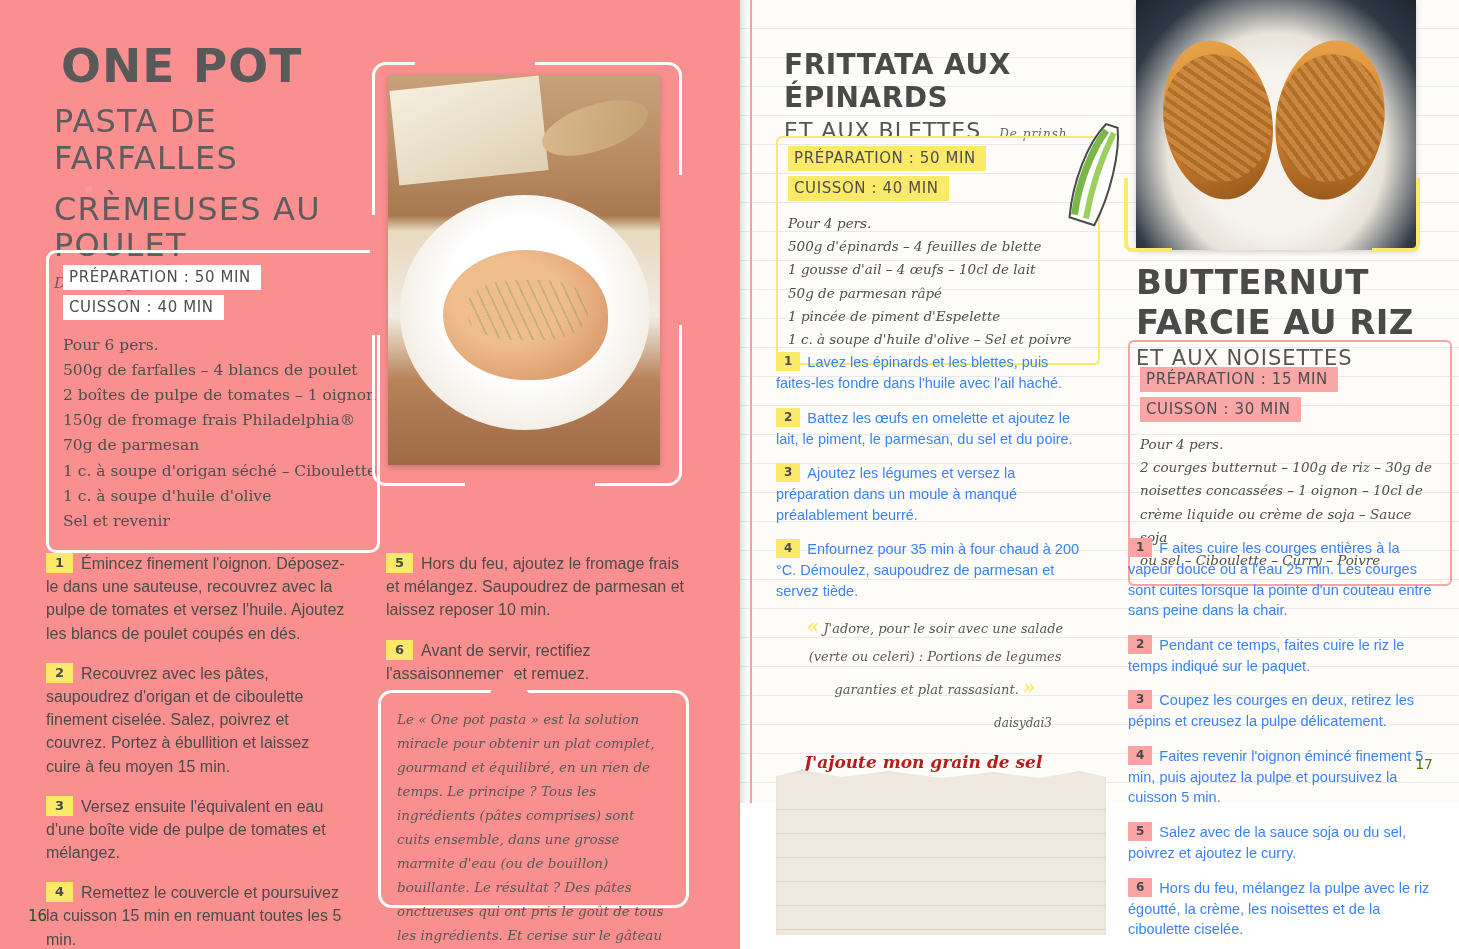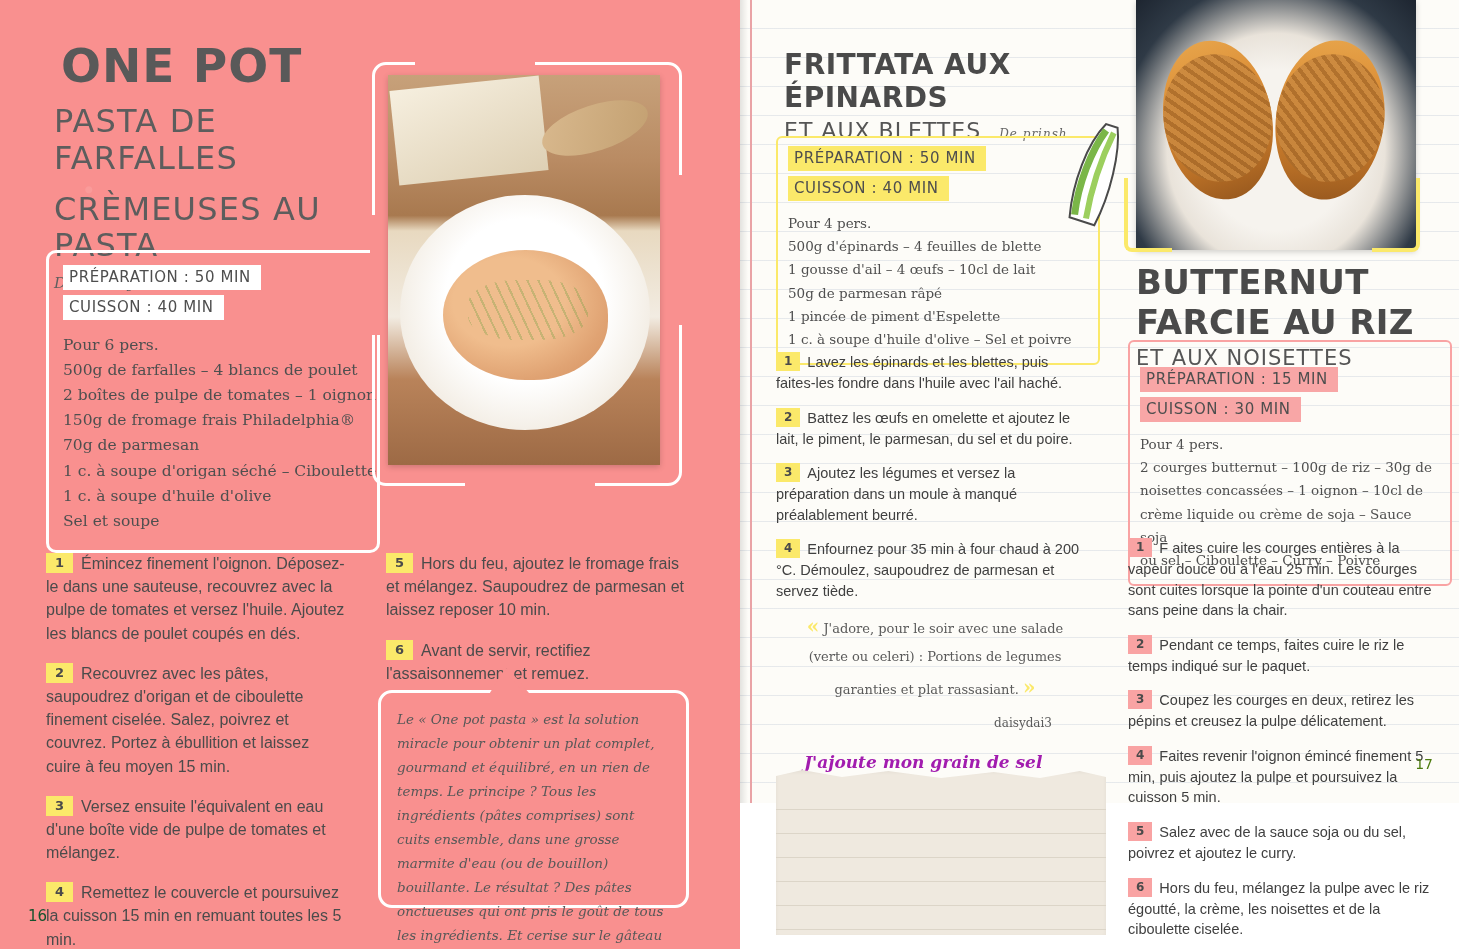--- a/index.html
+++ b/index.html
@@ -144,57 +144,57 @@
 
   .r-title1{position:absolute;left:44px;top:48px;width:360px;}
   .rt1{font-family:"DejaVu Sans",sans-serif;font-weight:bold;font-size:28px;color:#4a4a4a;letter-spacing:.5px;}
   .rt2{font-family:"DejaVu Sans",sans-serif;font-size:22px;color:#555;letter-spacing:1px;margin-top:4px;}
   .rby{font-family:"DejaVu Serif",serif;font-style:italic;font-size:12px;color:#666;display:inline-block;margin-left:10px;}
 
   .yellowbox{
     position:absolute;left:36px;top:136px;width:300px;
     border:2px solid #fbe96a;border-radius:6px;padding:8px 10px 12px 10px;
   }
-  .ing-r{font-family:"DejaVu Serif",serif;font-size:13.5px;color:#4f4f4f;line-height:1.72;margin-top:6px;}
+  .ing-r{font-family:"DejaVu Serif",serif;font-size:13.5px;color:#4f4f4f;line-height:1.72;margin-top:6px;font-style:italic;}
 
   .leek{
     position:absolute;left:330px;top:120px;width:56px;height:110px;
     transform:rotate(18deg);
   }
 
   .steps-mid{position:absolute;left:36px;top:352px;width:310px;}
   .step-r{margin-bottom:14px;}
-  .steptxt-r{font-family:"Liberation Sans",sans-serif;font-size:14.5px;color:#404040;line-height:1.42;display:inline;}
+  .steptxt-r{font-family:"Liberation Sans",sans-serif;font-size:14.5px;color:#3b82f6;line-height:1.42;display:inline;}
   .stepnum-r{
     display:inline-block;background:#fbe96a;color:#4a4a4a;
     font-family:"DejaVu Sans",sans-serif;font-weight:bold;font-size:12px;
     padding:2px 8px 3px 8px;margin-right:7px;position:relative;top:-2px;
   }
   .stepnum-p{background:#f9a3a3;}
 
   .quote{
     position:absolute;left:60px;top:608px;width:270px;text-align:center;
-    font-family:"DejaVu Serif",serif;font-size:13px;color:#5a5a5a;line-height:1.85;
+    font-family:"DejaVu Serif",serif;font-style:italic;font-size:13px;color:#5a5a5a;line-height:1.85;
   }
   .quote .sig{font-size:12px;display:block;margin-top:6px;text-align:right;padding-right:18px;}
   .chev{color:#fbe96a;font-size:20px;font-weight:bold;}
 
   .note-strip{
     position:absolute;left:36px;top:770px;width:330px;height:165px;
     background:#efe9df;
     clip-path:polygon(0 6px, 8% 0, 20% 7px, 34% 1px, 50% 8px, 66% 2px, 80% 8px, 92% 1px, 100% 7px, 100% 100%, 0 100%);
     box-shadow:inset 0 2px 4px rgba(0,0,0,.05);
   }
   .note-strip .lines{
     position:absolute;left:0;right:0;top:16px;bottom:0;
     background:repeating-linear-gradient(180deg, transparent 0 23px, #dcd5c8 23px 24px);
   }
   .grain{
     position:absolute;left:64px;top:752px;
-    font-family:"DejaVu Serif",serif;font-style:italic;font-weight:bold;font-size:17px;color:#a21caf;
+    font-family:"DejaVu Serif",serif;font-style:italic;font-weight:bold;font-size:17px;color:#b91c1c;
   }
   .arrow-curve{position:absolute;left:46px;top:778px;}
 
   .photo-right{
     position:absolute;left:396px;top:0px;width:280px;height:250px;
     background:
       radial-gradient(ellipse at 50% 60%, #f6f3ee 0 38%, #e9e3da 55%, #2f3a46 80%, #1d2530 100%);
     overflow:hidden;box-shadow:0 2px 6px rgba(0,0,0,.18);
   }
   .photo-right .sq1,.photo-right .sq2{
@@ -228,36 +228,36 @@
 </head>
 <body>
 
 <div class="page">
 
   <div class="left">
 
     <div class="title-main">
       <div class="t1">ONE POT</div>
       <div class="t2">PASTA DE FARFALLES</div>
-      <div class="t2">CRÈMEUSES AU PASTA</div>
+      <div class="t2">CRÈMEUSES AU POULET</div>
       <div class="byline">De Thierryhornet</div>
     </div>
 
     <div class="infobox-left">
       <div><span class="tag white">PRÉPARATION : 50 MIN</span></div>
       <div><span class="tag white">CUISSON : 40 MIN</span></div>
       <div class="ing">
         <div>Pour 6 pers.</div>
         <div>500g de farfalles – 4 blancs de poulet</div>
         <div>2 boîtes de pulpe de tomates – 1 oignon</div>
         <div>150g de fromage frais Philadelphia®</div>
         <div>70g de parmesan</div>
         <div>1 c. à soupe d'origan séché – Ciboulette</div>
         <div>1 c. à soupe d'huile d'olive</div>
-        <div>Sel et soupe</div>
+        <div>Sel et revenir</div>
       </div>
     </div>
 
     <div class="photo-left">
       <div class="cheese"></div>
       <div class="spoon"></div>
       <div class="plate"></div>
       <div class="pasta"></div>
       <div class="herb"></div>
     </div>

